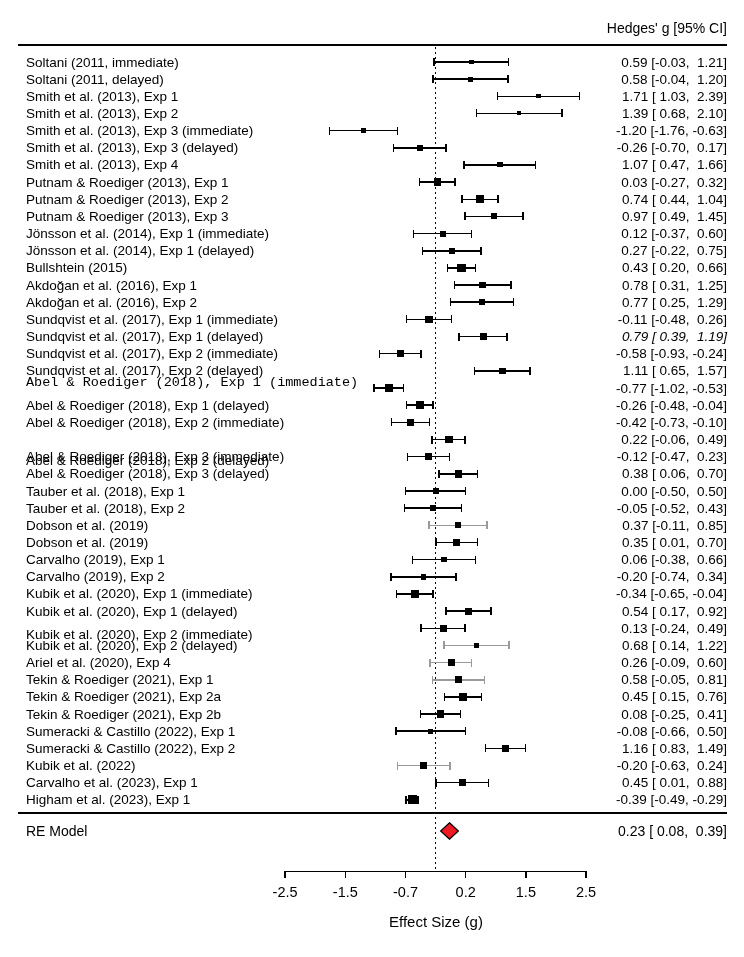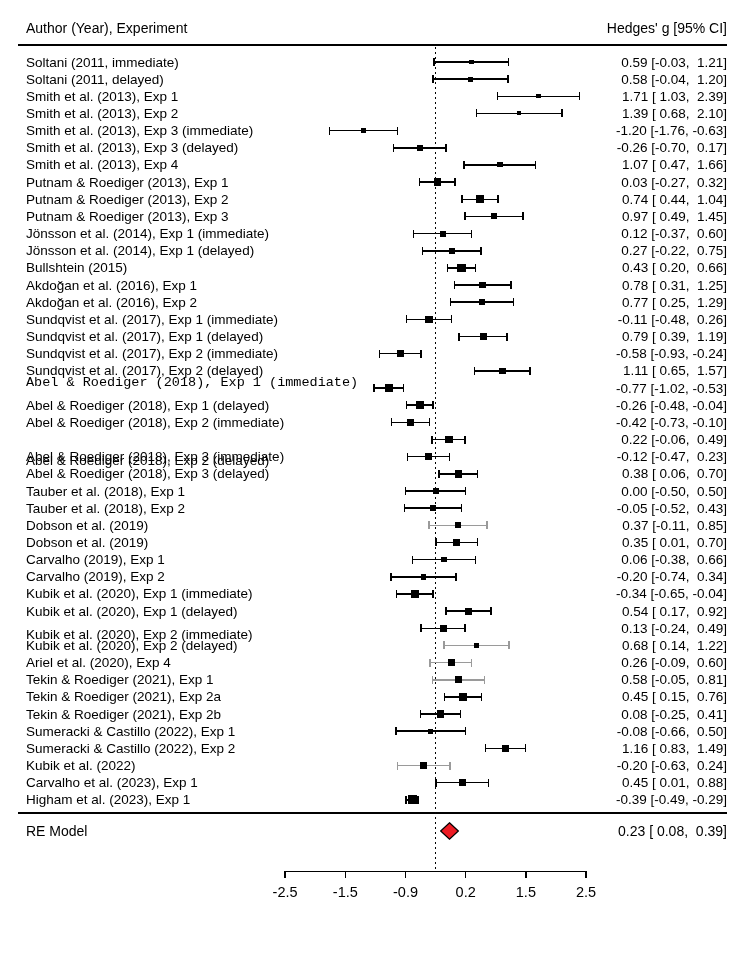--- a/index.html
+++ b/index.html
@@ -18,21 +18,20 @@
   .axisline{position:absolute;height:1.7px;background:#000;}
   .tick{position:absolute;width:1.5px;height:7px;background:#000;}
   .ticklbl{position:absolute;width:44px;height:16px;line-height:16px;font-size:14.5px;text-align:center;white-space:pre;}
   .xlab{position:absolute;width:180px;height:18px;line-height:18px;font-size:15px;text-align:center;white-space:pre;}
   .diamond{position:absolute;}
 </style>
 </head>
 <body>
 
 <div id="plot">
-  <div class="hdr" style="left:26px;">Author (Year), Experiment</div>
   <div class="hdr" style="right:17px;text-align:right;">Hedges' g [95% CI]</div>
   <div class="rule" style="top:44px;"></div>
   <div class="refline" style="left:435px;top:47px;height:824px;"></div>
   <div id="rows">
       <div class="lbl" style="top: 53.5px;">Soltani (2011, immediate)</div>
       <div class="ciline" style="left: 433.794px; width: 74.648px; top: 61.25px; background: rgb(0, 0, 0);"></div>
       <div class="cicap" style="left: 433.044px; top: 58px; background: rgb(0, 0, 0);"></div>
       <div class="cicap" style="left: 507.692px; top: 58px; background: rgb(0, 0, 0);"></div>
       <div class="sq" style="height: 4.80569px; width: 4.80569px; left: 468.715px; top: 59.5972px; background: rgb(0, 0, 0);"></div>
       <div class="val" style="top: 53.5px;">0.59 [-0.03,  1.21]</div>
@@ -124,21 +123,21 @@
       <div class="ciline" style="left: 406.704px; width: 44.548px; top: 318.65px; background: rgb(0, 0, 0);"></div>
       <div class="cicap" style="left: 405.954px; top: 315.4px; background: rgb(0, 0, 0);"></div>
       <div class="cicap" style="left: 450.502px; top: 315.4px; background: rgb(0, 0, 0);"></div>
       <div class="sq" style="height: 7.12591px; width: 7.12591px; left: 425.415px; top: 315.837px; background: rgb(0, 0, 0);"></div>
       <div class="val" style="top: 310.9px;">-0.11 [-0.48,  0.26]</div>
       <div class="lbl" style="top: 328.06px;">Sundqvist et al. (2017), Exp 1 (delayed)</div>
       <div class="ciline" style="left: 459.078px; width: 48.16px; top: 335.81px; background: rgb(0, 0, 0);"></div>
       <div class="cicap" style="left: 458.328px; top: 332.56px; background: rgb(0, 0, 0);"></div>
       <div class="cicap" style="left: 506.488px; top: 332.56px; background: rgb(0, 0, 0);"></div>
       <div class="sq" style="height: 6.84959px; width: 6.84959px; left: 479.733px; top: 333.135px; background: rgb(0, 0, 0);"></div>
-      <div class="val" style="top: 328.06px;">0.79 [ 0.39,  1.19]</div>
+      <div class="val" style="top: 328.06px; font-style: italic;">0.79 [ 0.39,  1.19]</div>
       <div class="lbl" style="top: 345.22px;">Sundqvist et al. (2017), Exp 2 (immediate)</div>
       <div class="ciline" style="left: 379.614px; width: 41.538px; top: 352.97px; background: rgb(0, 0, 0);"></div>
       <div class="cicap" style="left: 378.864px; top: 349.72px; background: rgb(0, 0, 0);"></div>
       <div class="cicap" style="left: 420.402px; top: 349.72px; background: rgb(0, 0, 0);"></div>
       <div class="sq" style="height: 7.35108px; width: 7.35108px; left: 397.008px; top: 350.044px; background: rgb(0, 0, 0);"></div>
       <div class="val" style="top: 345.22px;">-0.58 [-0.93, -0.24]</div>
       <div class="lbl" style="top: 362.38px;">Sundqvist et al. (2017), Exp 2 (delayed)</div>
       <div class="ciline" style="left: 474.73px; width: 55.384px; top: 370.13px; background: rgb(0, 0, 0);"></div>
       <div class="cicap" style="left: 473.98px; top: 366.88px; background: rgb(0, 0, 0);"></div>
       <div class="cicap" style="left: 529.364px; top: 366.88px; background: rgb(0, 0, 0);"></div>
@@ -301,21 +300,22 @@
   <svg class="diamond" id="re-diamond" style="left: 439.615px; top: 822px;" width="19" height="18">
     <polygon id="re-diamond-poly" points="9.5,0.8 18.3,9 9.5,17.2 0.7,9" fill="#ed1c24" stroke="#000000" stroke-width="1.2"></polygon>
   </svg>
   <div class="axisline" style="left:284.5px;top:870.5px;width:302px;"></div>
   <div id="axis">
       <div class="tick" style="left: 284.35px; top: 871px;"></div>
       <div class="ticklbl" style="left: 263.1px; top: 884px;">-2.5</div>
       <div class="tick" style="left: 344.55px; top: 871px;"></div>
       <div class="ticklbl" style="left: 323.3px; top: 884px;">-1.5</div>
       <div class="tick" style="left: 404.75px; top: 871px;"></div>
-      <div class="ticklbl" style="left: 383.5px; top: 884px;">-0.9</div>
+      <div class="ticklbl" style="left: 383.5px; top: 884px;">-0.7</div>
       <div class="tick" style="left: 464.95px; top: 871px;"></div>
       <div class="ticklbl" style="left: 443.7px; top: 884px;">0.2</div>
       <div class="tick" style="left: 525.15px; top: 871px;"></div>
       <div class="ticklbl" style="left: 503.9px; top: 884px;">1.5</div>
       <div class="tick" style="left: 585.35px; top: 871px;"></div>
       <div class="ticklbl" style="left: 564.1px; top: 884px;">2.5</div>
     </div>
+  <div class="xlab" style="left:346px;top:913px;">Effect Size (g)</div>
 </div>
 
 </body></html>

